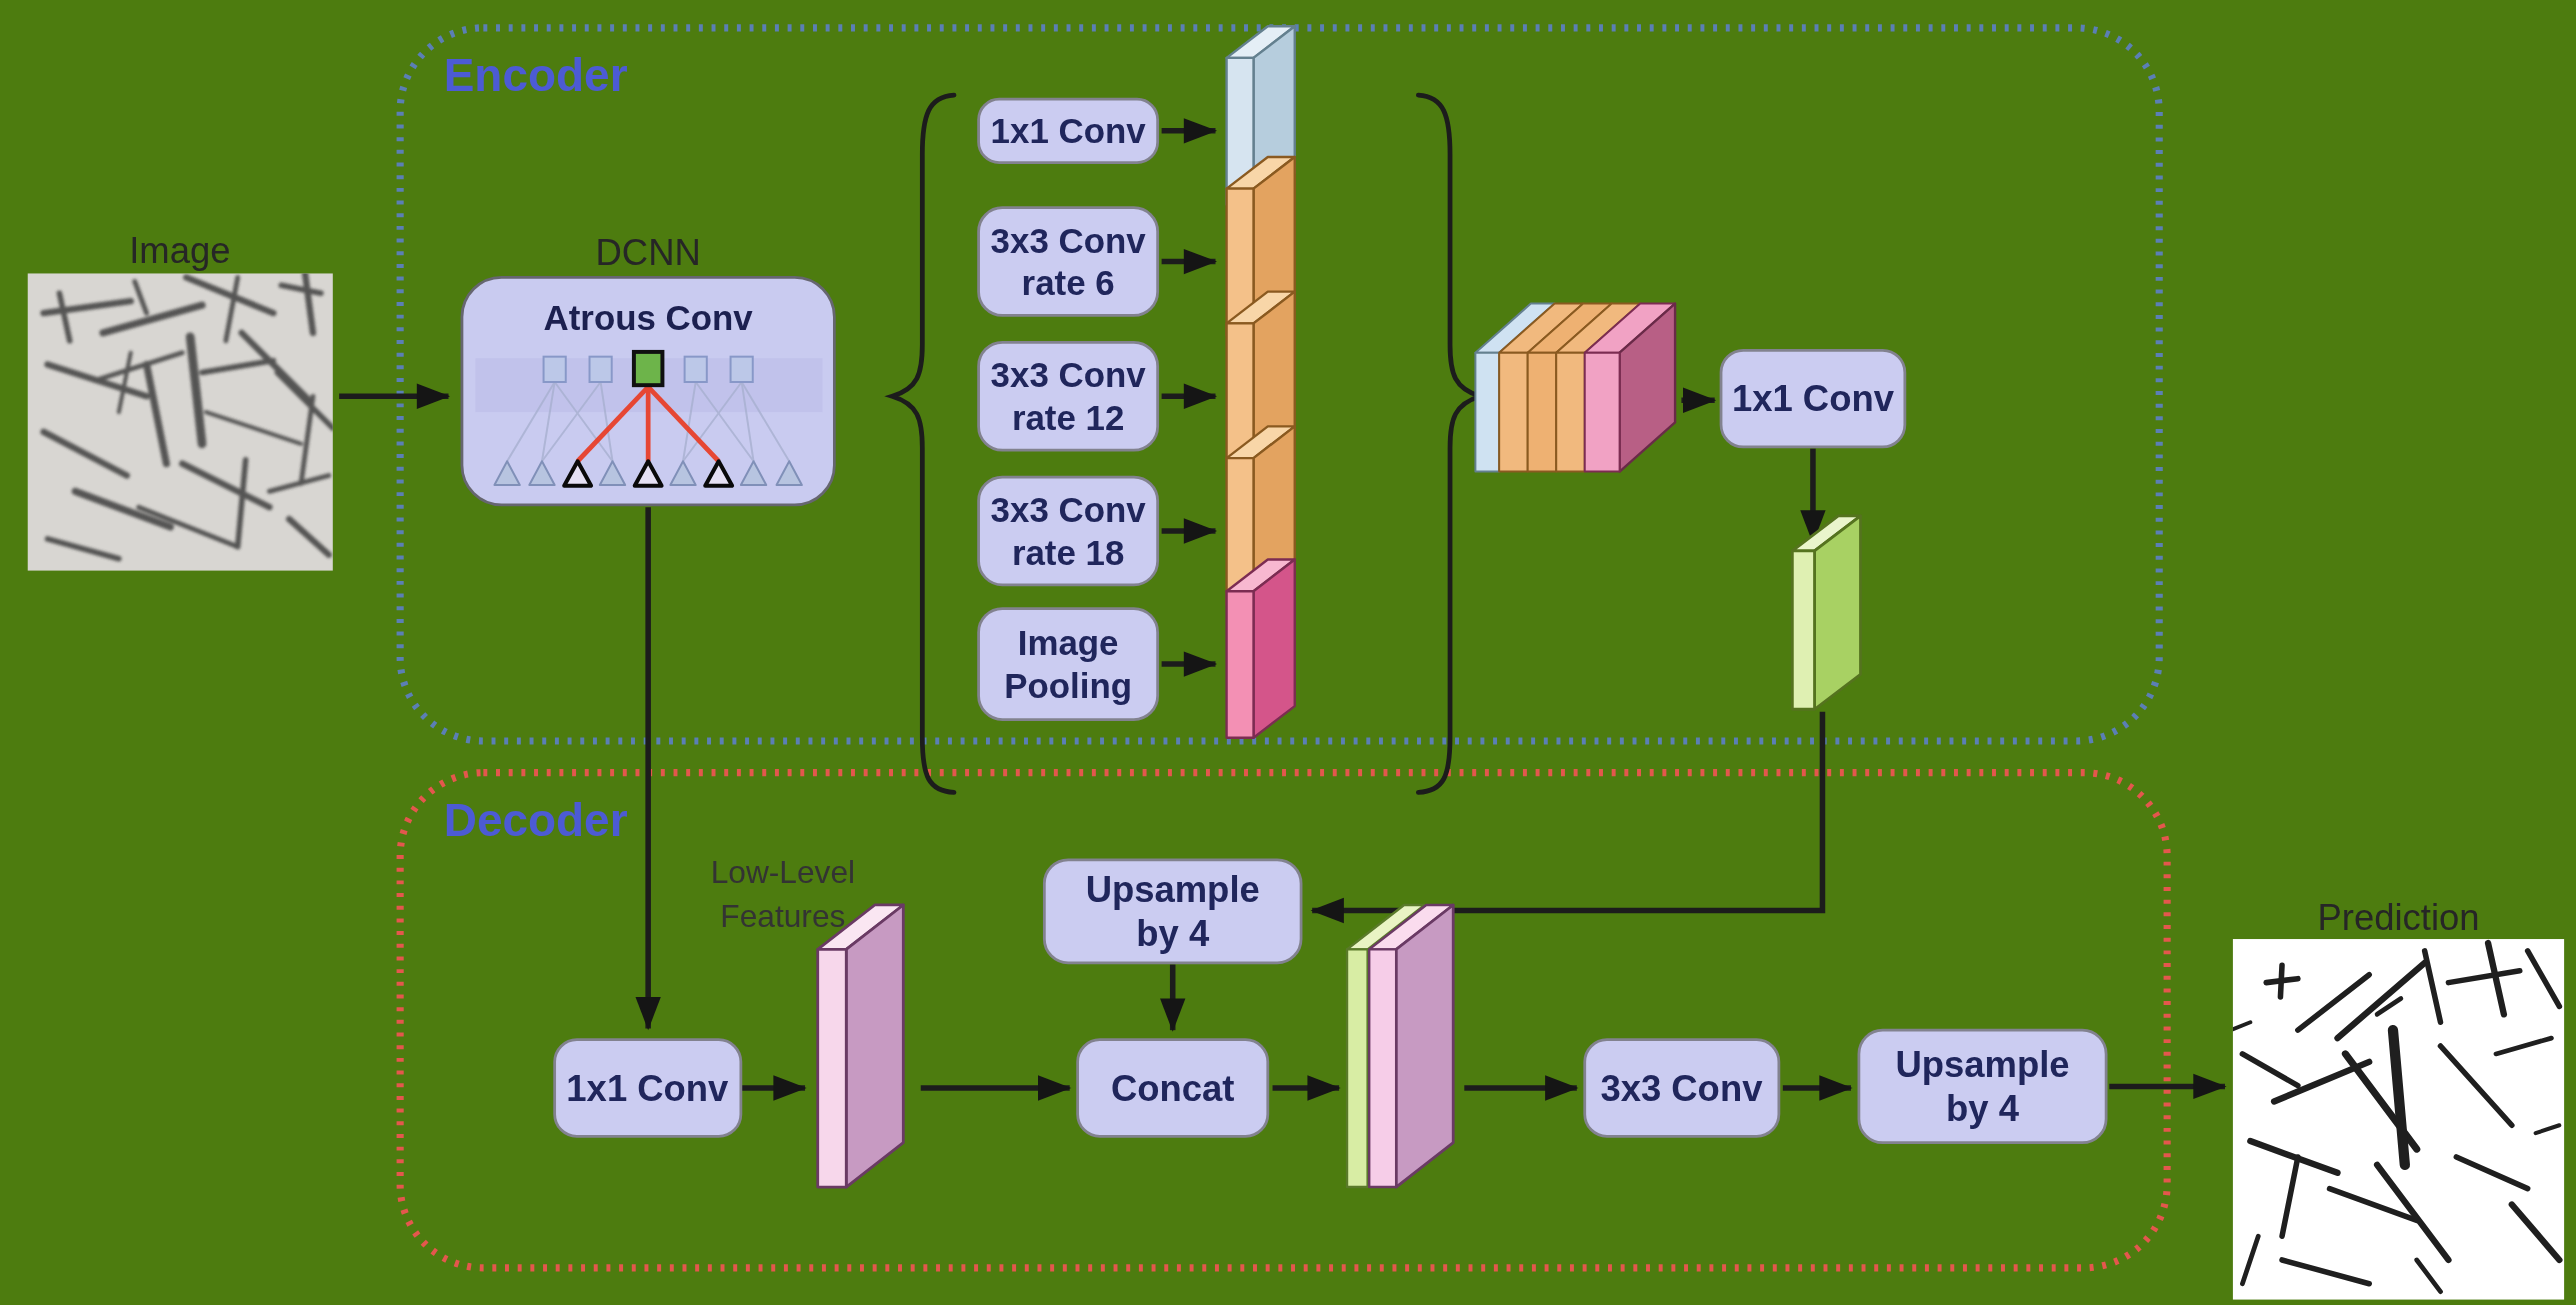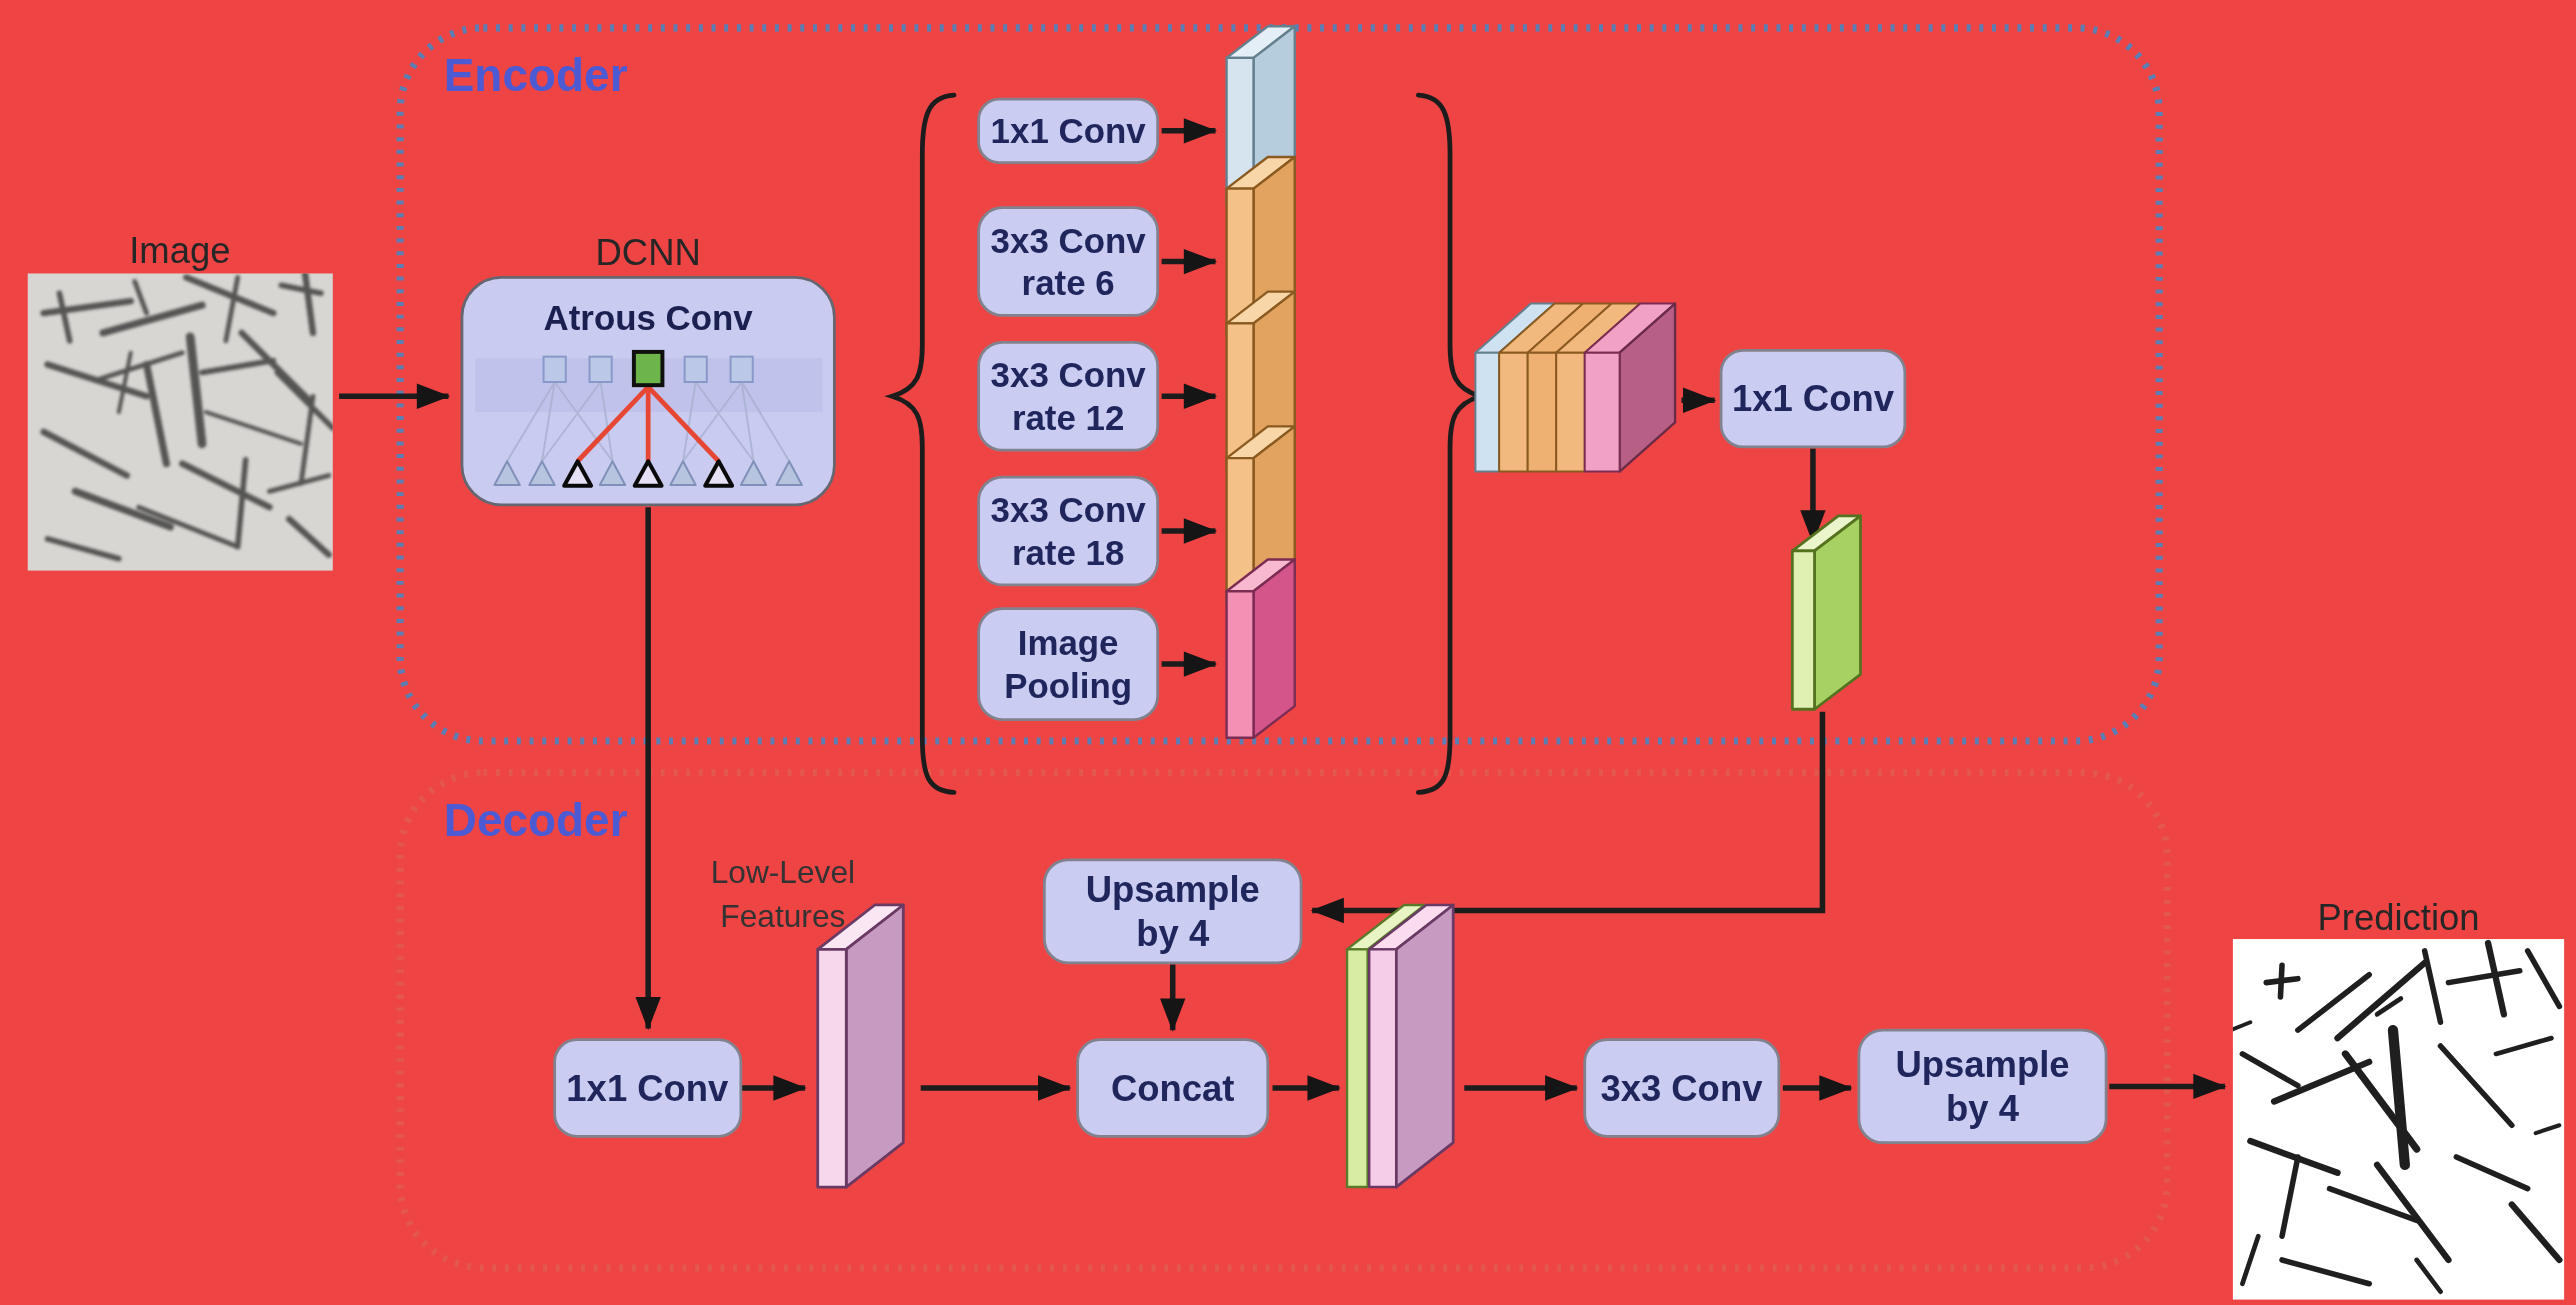--- a/index.html
+++ b/index.html
@@ -1,16 +1,16 @@
 <!DOCTYPE html>
 <html style="font-size:12.7px"><head>
 <meta charset="utf-8">
 <style>
   html,body{margin:0;padding:0;background:#ffffff;}
-  .stage{position:relative;width:2576px;height:1306px;background:#ef4444;
+  .stage{position:relative;width:2576px;height:1306px;background:#4d7c0f;
          font-family:"Liberation Sans", sans-serif;}
   svg{display:block;}
   text{font-family:"Liberation Sans", sans-serif;}
   .node-label{font-size:46px;font-weight:700;fill:#20265c;}
   .aspp-label{font-size:44px;font-weight:700;fill:#20265c;}
   .section-label{font-size:58px;font-weight:700;fill:#4c5bd4;}
   .plain-label{font-size:46px;font-weight:400;fill:#262626;}
   .small-label{font-size:40px;font-weight:400;fill:#333333;}
   .atrous-title{font-size:44px;font-weight:700;fill:#1c2050;}
   .node-box{fill:#cbccf1;stroke:#82828f;stroke-width:3.5px;}

